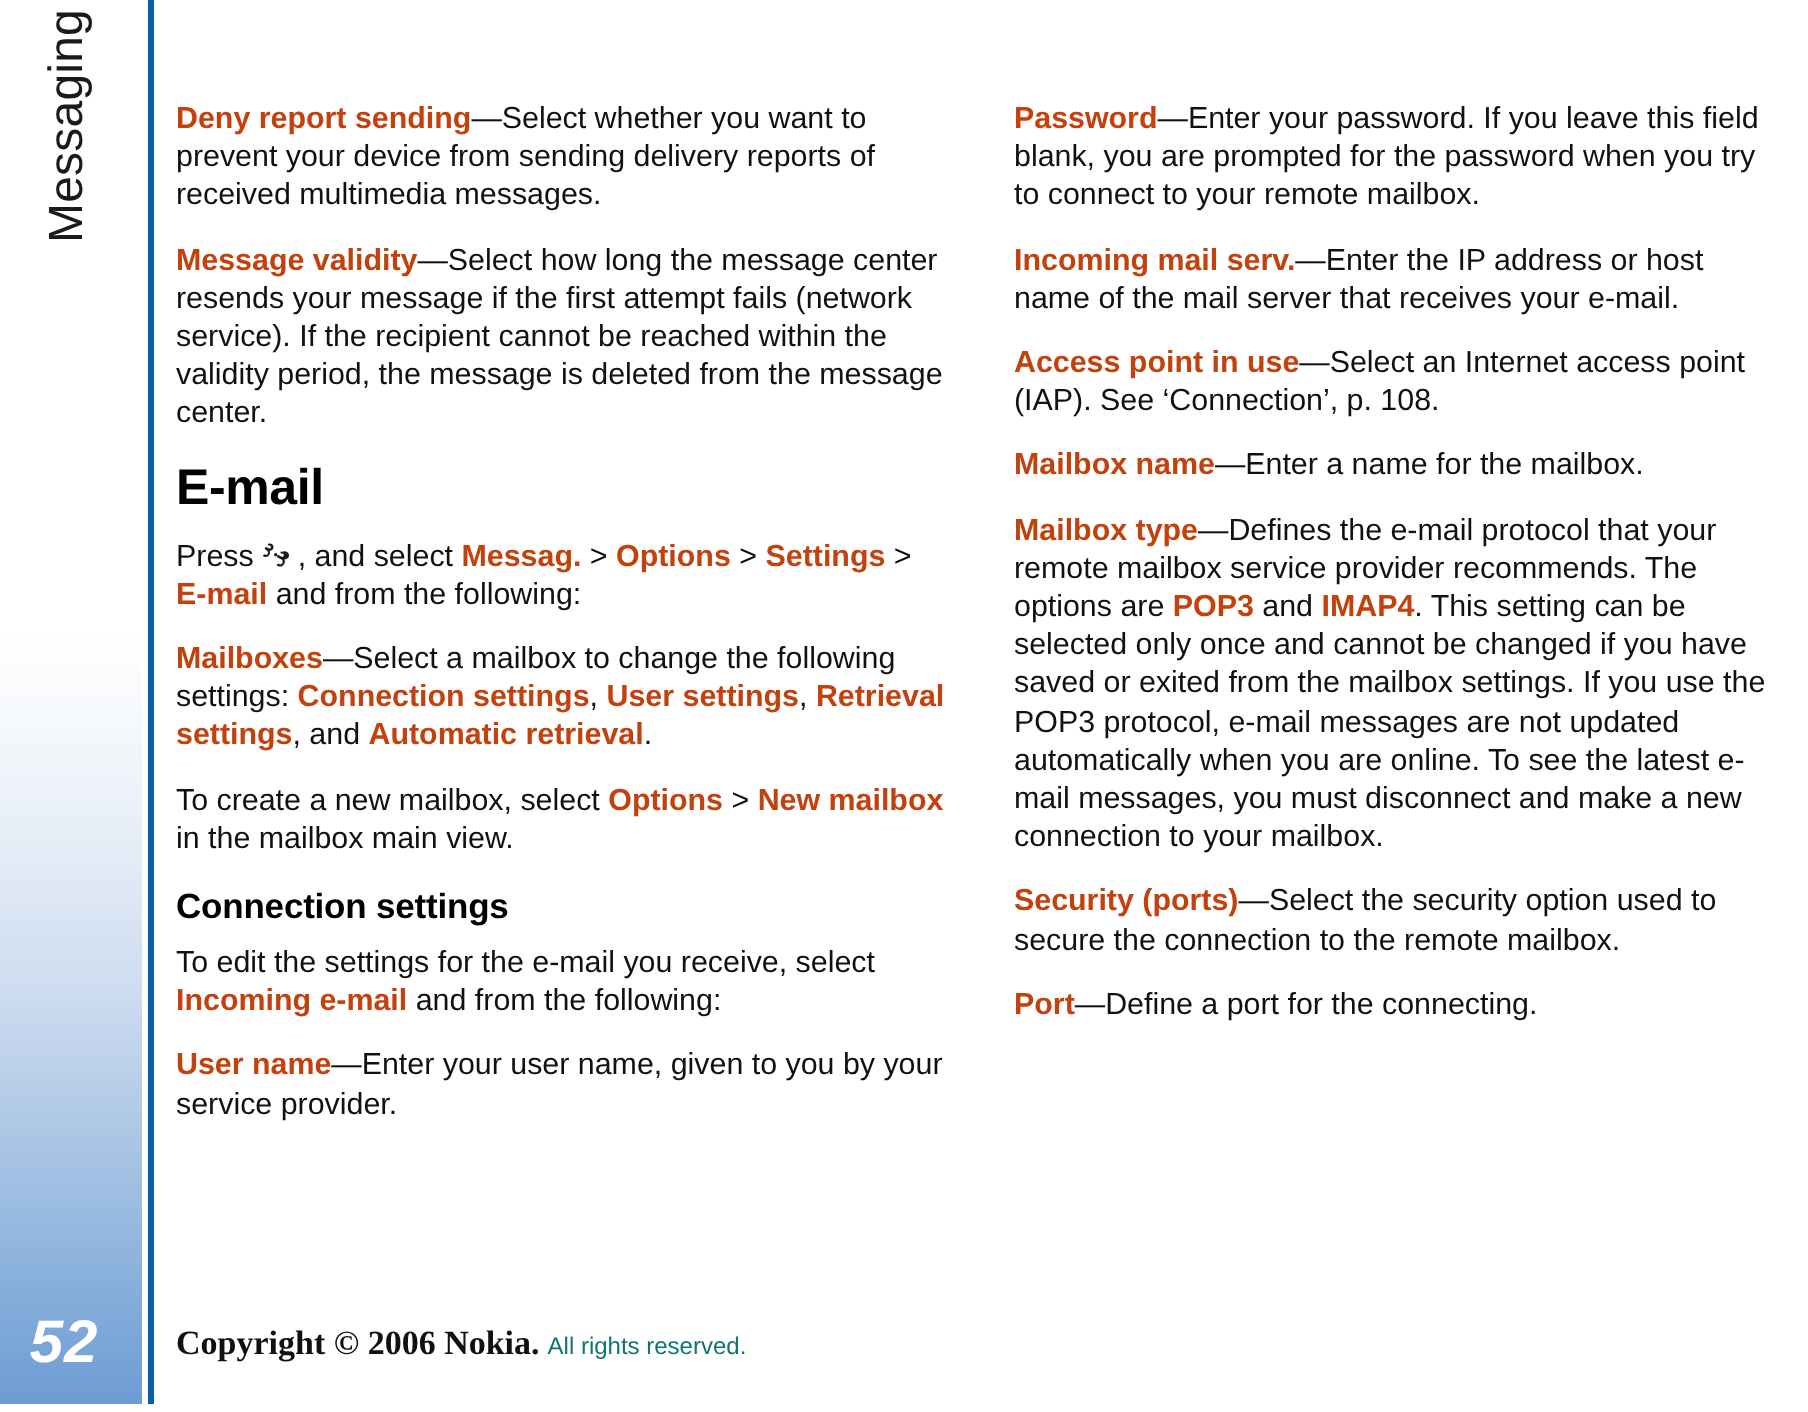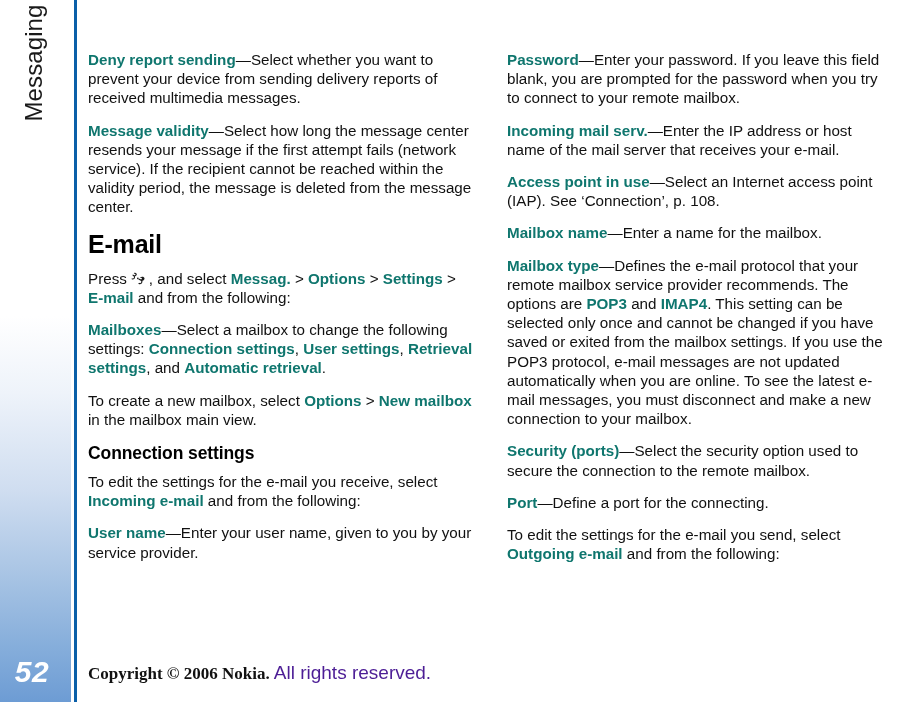--- a/index.html
+++ b/index.html
@@ -109,21 +109,21 @@
   h3.subheading {
     margin: 14px 0 8px 0;
     font-size: 17.5px;
     line-height: 21px;
     font-weight: bold;
     color: #000000;
     letter-spacing: -0.1px;
   }
 
   .lnk {
-    color: #0f766e;
+    color: #c2410c;
     font-weight: bold;
   }
   .gt { color: #111111; }
 
   .navikey {
     display: inline-block;
     width: 15px;
     height: 15px;
     vertical-align: -2px;
     margin: 0 3px 0 4px;
@@ -139,22 +139,22 @@
     white-space: nowrap;
   }
   #footer .serif-part {
     font-family: "Liberation Serif", serif;
     font-size: 17px;
     color: #111111;
     font-weight: bold;
   }
   #footer .sans-part {
     font-family: "Liberation Sans", sans-serif;
-    font-size: 19px;
-    color: #4c1d95;
+    font-size: 12px;
+    color: #0f766e;
     margin-left: 4px;
   }
 </style>
 </head>
 <body>
 
 <div id="page">
 
   <div id="sidebar">
     <div id="chapter-tab">Messaging</div>
@@ -203,21 +203,20 @@
 
       <p class="para"><span class="lnk">Mailbox name</span><span>—Enter a name for the mailbox.</span></p>
 
       <p class="para"><span class="lnk">Mailbox type</span><span>—Defines the e-mail protocol that your remote mailbox service provider recommends. The options are</span> <span class="lnk">POP3</span> <span>and</span> <span class="lnk">IMAP4</span><span>. This setting can be selected only once and cannot be changed if you have saved or exited from the mailbox settings. If you use the POP3 protocol, e-mail messages are not updated automatically when you are online. To see the latest e-mail messages, you must disconnect and make a new connection to your mailbox.</span></p>
 
       <p class="para"><span class="lnk">Security (ports)</span><span>—Select the security option used to secure the connection to the remote mailbox.</span></p>
 
       <p class="para"><span class="lnk">Port</span><span>—Define a port for the connecting.</span></p>
 
 
-      <p class="para"><span>To edit the settings for the e-mail you send, select</span> <span class="lnk">Outgoing e-mail</span> <span>and from the following:</span></p>
 
     </div>
   </div>
 
   <div id="footer">
     <span class="serif-part">Copyright © 2006 Nokia.</span><span class="sans-part">All rights reserved.</span>
   </div>
 
 </div>
 

